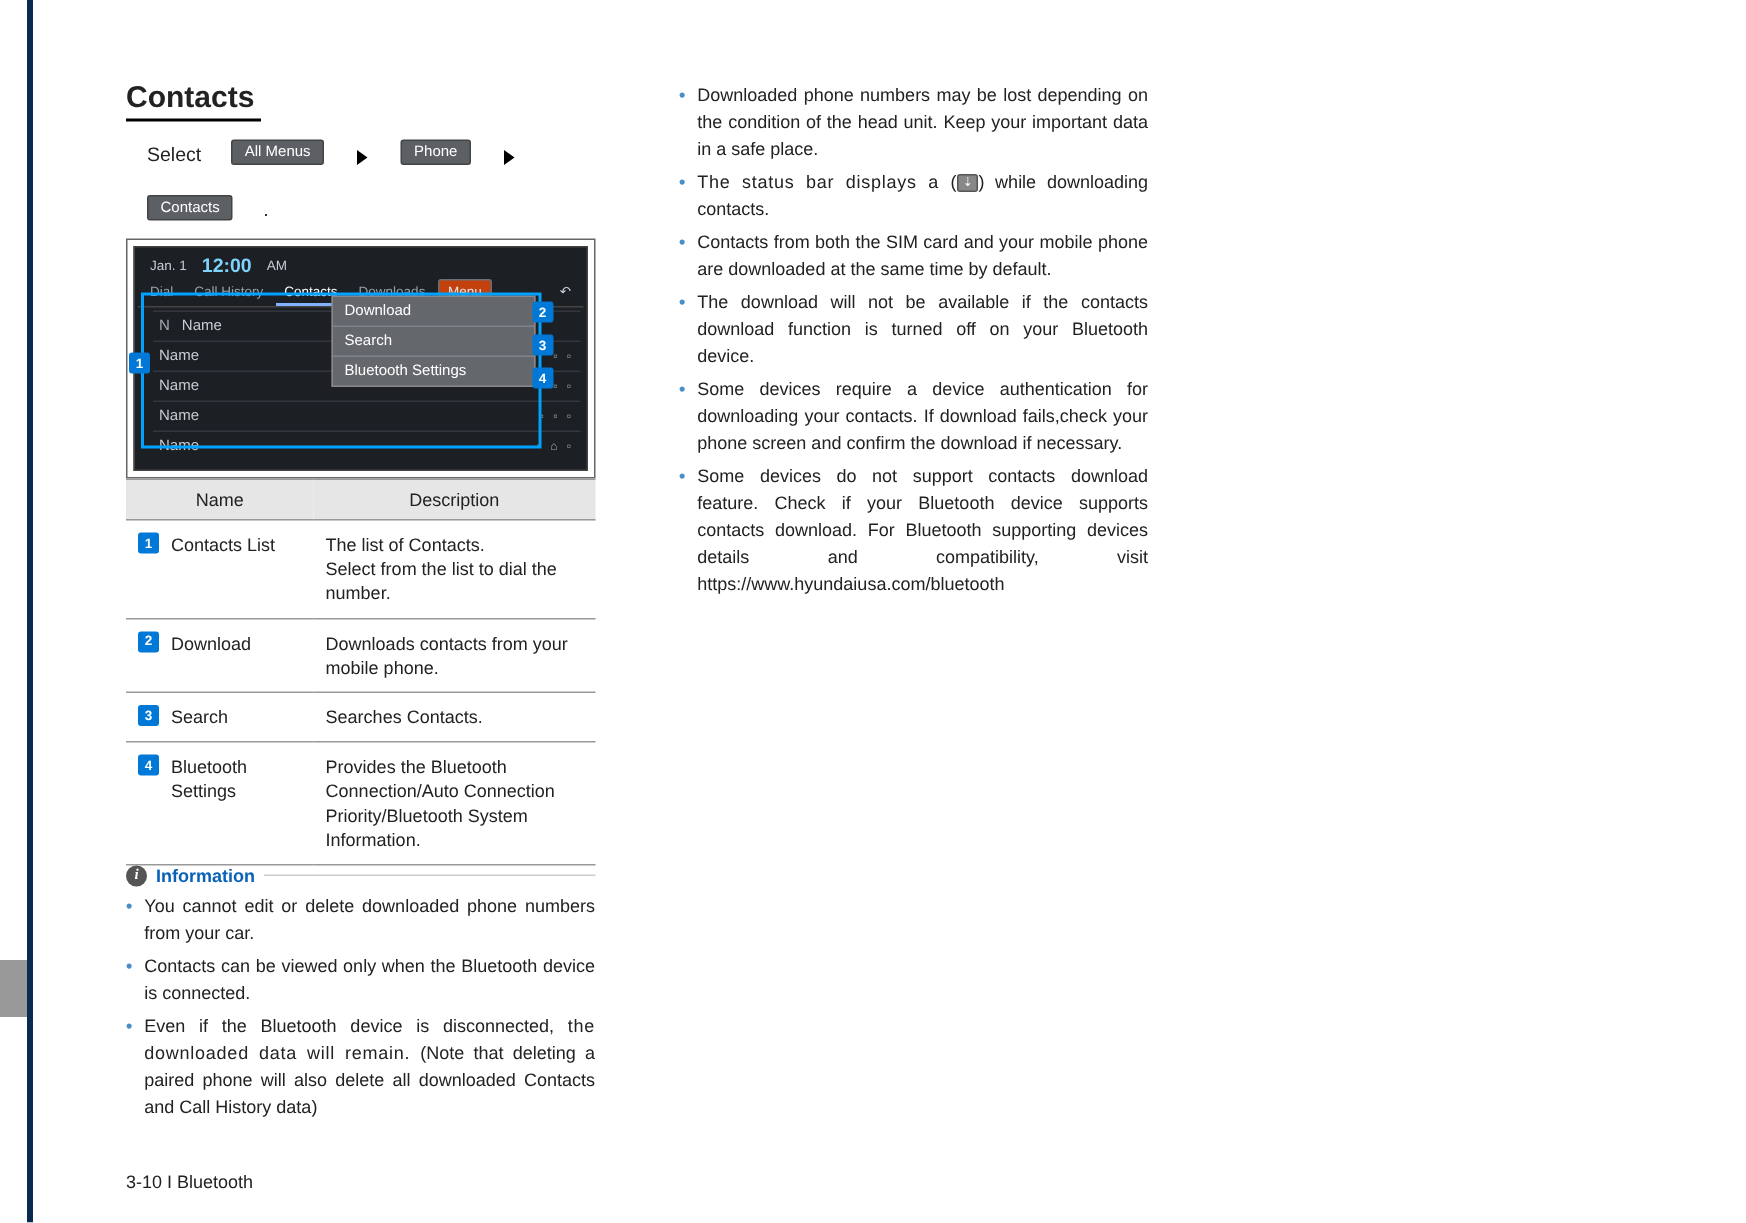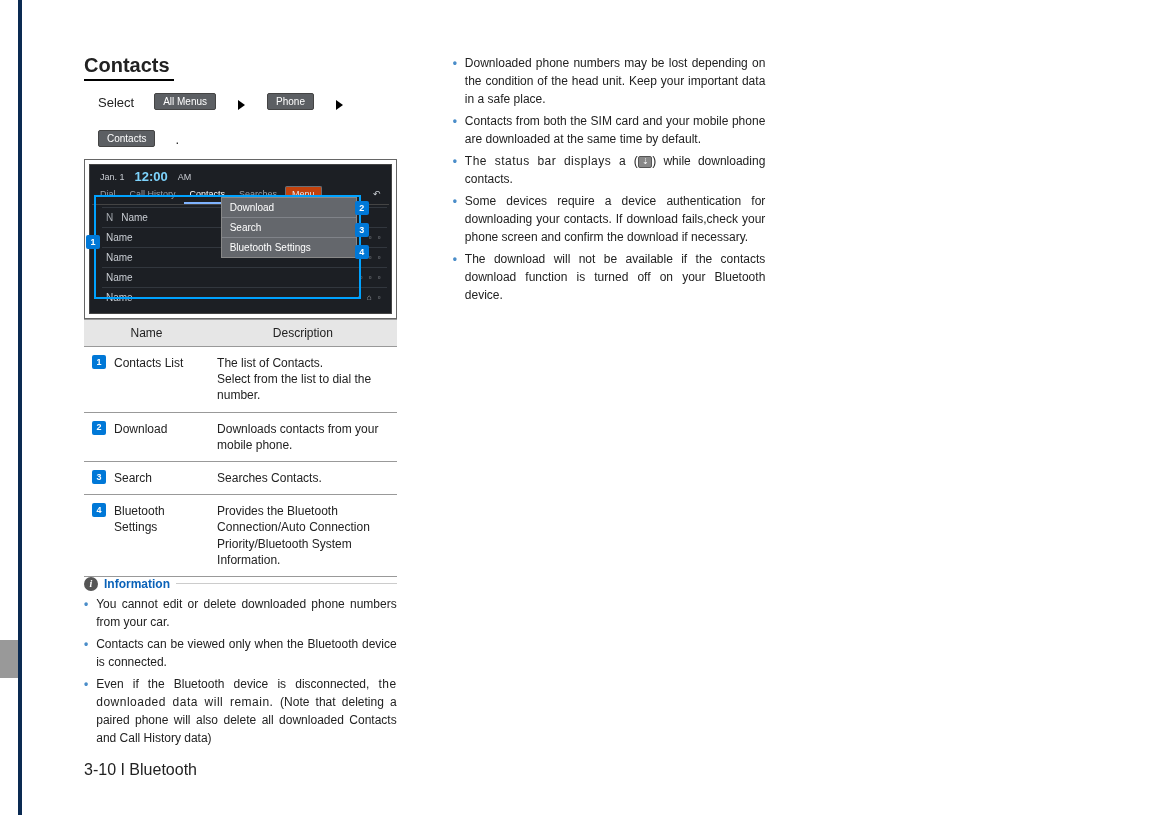--- a/index.html
+++ b/index.html
@@ -32,21 +32,21 @@
 .table td{border-bottom:1px solid #999;padding:8px;vertical-align:top;line-height:1.35}
 .num-badge{display:inline-flex;align-items:center;justify-content:center;width:14px;height:14px;background:#0078d7;color:#fff;font-size:9px;font-weight:bold;border-radius:2px;margin-right:4px;flex-shrink:0}
 .tname{display:flex;align-items:flex-start;gap:4px}
 .info-head{display:flex;align-items:center;gap:6px;color:#0a62b8;font-weight:bold;margin-bottom:4px}
 .info-head .i{width:14px;height:14px;border-radius:50%;background:#555;color:#fff;font-size:10px;font-style:italic;display:flex;align-items:center;justify-content:center;font-family:Georgia,serif}
 .hr{flex:1;height:1px;background:#ccc}
 ul.bullets{list-style:none;padding:0;margin:0}
 ul.bullets>li{display:flex;gap:8px;line-height:1.5;text-align:justify;margin-bottom:4px}
 ul.bullets>li::before{content:"•";color:#4a8dc9;font-weight:bold;flex-shrink:0}
 .inline-icon{display:inline-flex;align-items:center;justify-content:center;width:14px;height:12px;background:#888;border:1px solid #555;border-radius:2px;font-size:8px;color:#fff;vertical-align:middle}
-.footer{position:absolute;left:84px;bottom:36px;font-size:16px}
+.footer{position:absolute;left:84px;bottom:20px;font-size:12px}
 .spaced{letter-spacing:0.5px}
 </style>
 </head>
 <body>
 
 <div class="side-tab"></div>
 <div class="side-stripe"></div>
 
 <div class="page">
 
@@ -66,21 +66,21 @@
       <div class="scr-inner">
         <div class="scr-topbar">
           <span>Jan. 1</span>
           <span style="font-size:13px;color:#7dd3fc;font-weight:bold">12:00</span>
           <span>AM</span>
         </div>
         <div class="scr-tabs">
           <span class="scr-tab">Dial</span>
           <span class="scr-tab">Call History</span>
           <span class="scr-tab" style="color:#fff;border-bottom:2px solid #7fb3ff">Contacts</span>
-          <span class="scr-tab">Searches</span>
+          <span class="scr-tab">Downloads</span>
           <span class="scr-tab menu">Menu</span>
           <span class="scr-tab back">↶</span>
         </div>
         <div class="scr-list">
           <div class="scr-row" style="border-top:1px solid #32373e">
             <span>N</span>
             <span class="lbl" style="margin-right:auto;margin-left:8px">Name</span>
           </div>
           <div class="scr-row">
               <span class="lbl">Name</span>
@@ -171,27 +171,30 @@
     <li>
         <span>Contacts can be viewed only when the Bluetooth device is connected.</span>
       </li>
     <li>
         <span><span>Even if the Bluetooth device is disconnected, </span><span class="spaced">the downloaded data will remain. </span><span>(Note that deleting a paired phone will also delete all downloaded Contacts and Call History data)</span></span>
       </li>
     <li>
         <span>Downloaded phone numbers may be lost depending on the condition of the head unit. Keep your important data in a safe place.</span>
       </li>
     <li>
+        <span><span class="spaced">The status bar displays a (</span><span class="inline-icon">⇣</span><span>) while downloading contacts.</span></span>
+      </li>
+    <li>
         <span>Contacts from both the SIM card and your mobile phone are downloaded at the same time by default.</span>
       </li>
     <li>
-        <span><span class="spaced">The status bar displays a (</span><span class="inline-icon">⇣</span><span>) while downloading contacts.</span></span>
+        <span>The download will not be available if the contacts download function is turned off on your Bluetooth device.</span>
       </li>
     <li>
         <span>Some devices require a device authentication for downloading your contacts. If download fails,check your phone screen and confirm the download if necessary.</span>
       </li>
     <li>
-        <span>The download will not be available if the contacts download function is turned off on your Bluetooth device.</span>
+        <span>Some devices do not support contacts download feature. Check if your Bluetooth device supports contacts download. For Bluetooth supporting devices details and compatibility, visit https://www.hyundaiusa.com/bluetooth</span>
       </li>
   </ul>
 </div>
 
 <div class="footer">3-10 I Bluetooth</div>
 
 </body></html>

